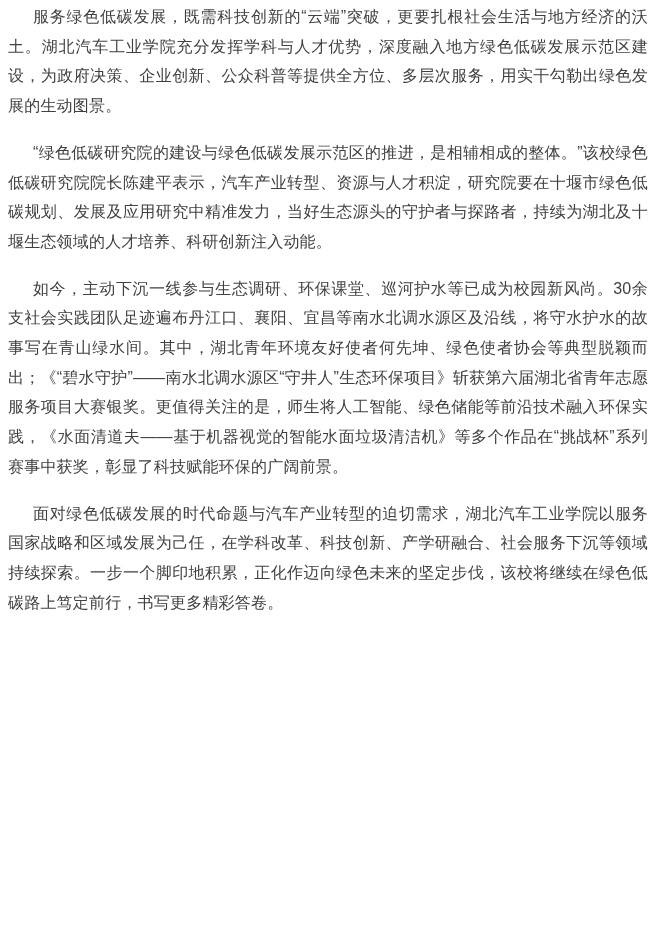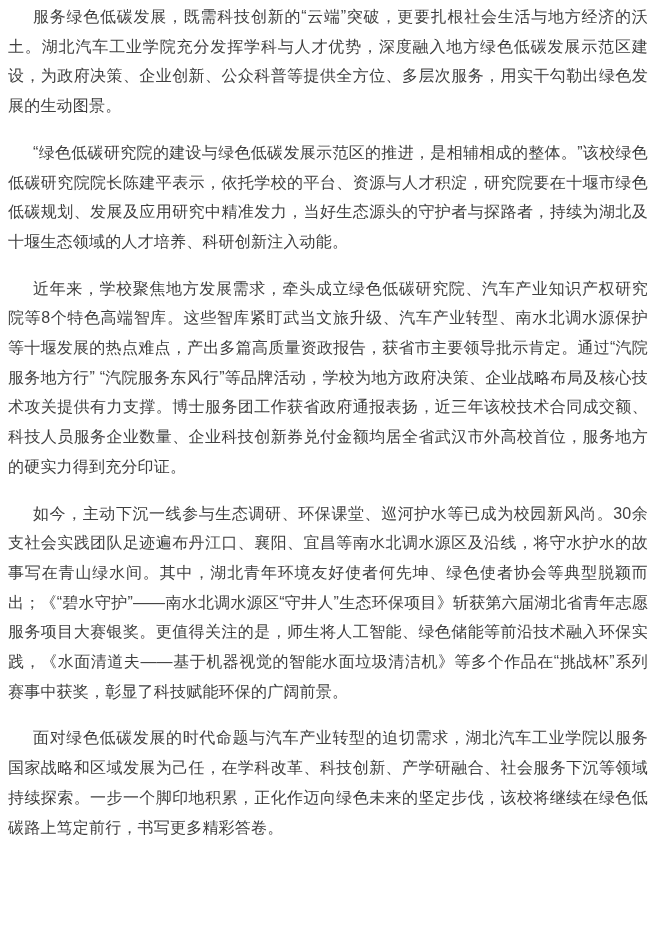--- a/index.html
+++ b/index.html
@@ -23,19 +23,18 @@
     text-indent: 25px;
     letter-spacing: 0.2px;
   }
 </style>
 </head>
 <body>
 
 <div class="article-page">
   <div class="article-body">
     <p>服务绿色低碳发展，既需科技创新的“云端”突破，更要扎根社会生活与地方经济的沃土。湖北汽车工业学院充分发挥学科与人才优势，深度融入地方绿色低碳发展示范区建设，为政府决策、企业创新、公众科普等提供全方位、多层次服务，用实干勾勒出绿色发展的生动图景。</p>
-    <p>“绿色低碳研究院的建设与绿色低碳发展示范区的推进，是相辅相成的整体。”该校绿色低碳研究院院长陈建平表示，依托学校的平台、资源与人才积淀，研究院要在十堰市绿色低碳规划、发展及应用研究中精准发力，当好生态源头的守护者与探路者，持续为湖北及十堰生态领域的人才培养、科研创新注入动能。</p>
-    <p>近年来，学校聚焦地方发展需求，牵头成立绿色低碳研究院、汽车产业知识产权研究院等8个特色高端智库。这些智库紧盯武当文旅升级、汽车产业转型、南水北调水源保护等十堰发展的热点难点，产出多篇高质量资政报告，获省市主要领导批示肯定。通过“汽院服务地方行” “汽院服务东风行”等品牌活动，学校为地方政府决策、企业战略布局及核心技术攻关提供有力支撑。博士服务团工作获省政府通报表扬，近三年该校技术合同成交额、科技人员服务企业数量、企业科技创新券兑付金额均居全省武汉市外高校首位，服务地方的硬实力得到充分印证。</p>
+    <p>“绿色低碳研究院的建设与绿色低碳发展示范区的推进，是相辅相成的整体。”该校绿色低碳研究院院长陈建平表示，汽车产业转型、资源与人才积淀，研究院要在十堰市绿色低碳规划、发展及应用研究中精准发力，当好生态源头的守护者与探路者，持续为湖北及十堰生态领域的人才培养、科研创新注入动能。</p>
     <p>如今，主动下沉一线参与生态调研、环保课堂、巡河护水等已成为校园新风尚。30余支社会实践团队足迹遍布丹江口、襄阳、宜昌等南水北调水源区及沿线，将守水护水的故事写在青山绿水间。其中，湖北青年环境友好使者何先坤、绿色使者协会等典型脱颖而出；《“碧水守护”——南水北调水源区“守井人”生态环保项目》斩获第六届湖北省青年志愿服务项目大赛银奖。更值得关注的是，师生将人工智能、绿色储能等前沿技术融入环保实践，《水面清道夫——基于机器视觉的智能水面垃圾清洁机》等多个作品在“挑战杯”系列赛事中获奖，彰显了科技赋能环保的广阔前景。</p>
     <p>面对绿色低碳发展的时代命题与汽车产业转型的迫切需求，湖北汽车工业学院以服务国家战略和区域发展为己任，在学科改革、科技创新、产学研融合、社会服务下沉等领域持续探索。一步一个脚印地积累，正化作迈向绿色未来的坚定步伐，该校将继续在绿色低碳路上笃定前行，书写更多精彩答卷。</p>
 
   </div>
 </div>
 
 </body></html>

